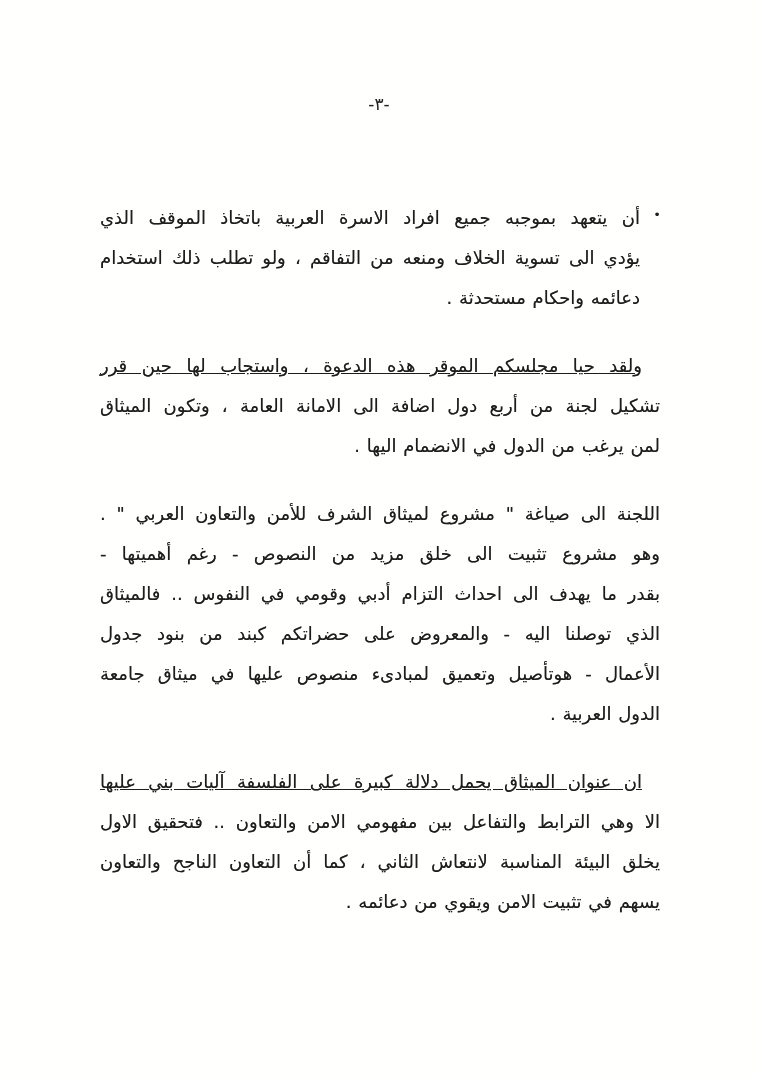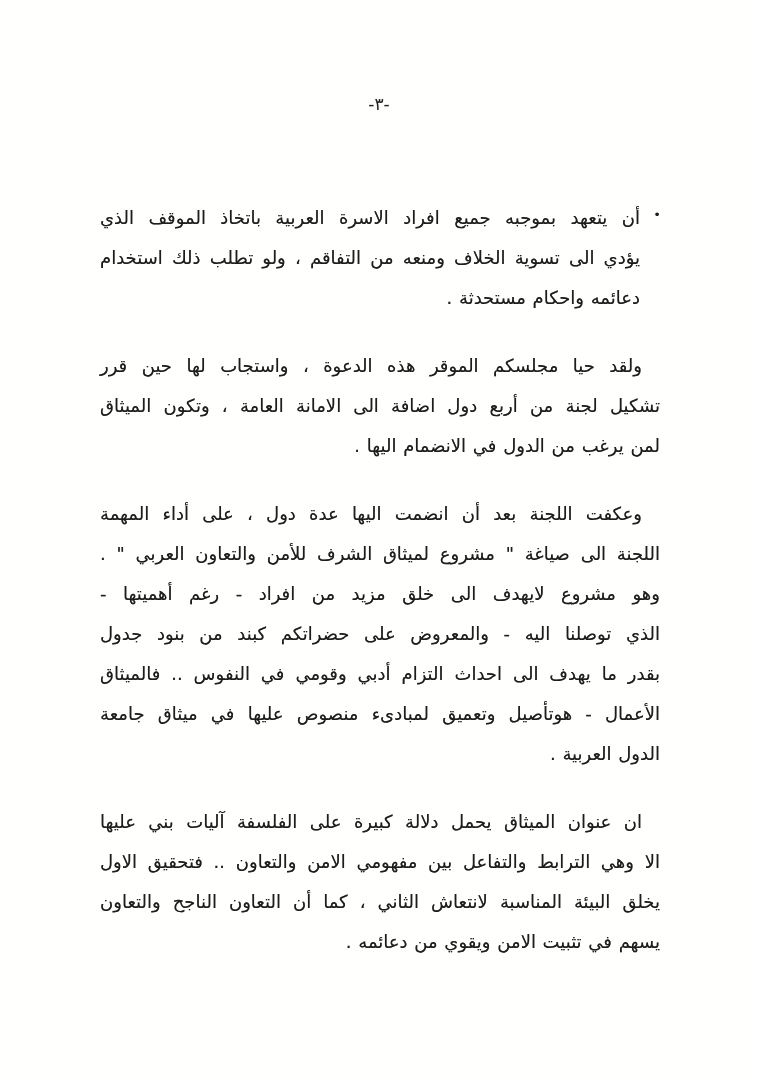--- a/index.html
+++ b/index.html
@@ -41,20 +41,21 @@
     text-align-last: justify;
     word-spacing: 1px;
     color: #1d1d1d;
     text-shadow: 0 0 0.5px rgba(20,20,20,0.55);
   }
   .line.short {
     text-align-last: right;
   }
   .line.indent {
     text-indent: 18px;
+    text-decoration: underline;
   }
   .bulleted {
     position: relative;
     margin-left: 0;
     margin-right: 20px; 
   }
   .bullet {
     position: absolute;
     top: 9px;
     right: -21px;
@@ -78,25 +79,24 @@
       <div class="line short">دعائمه واحكام مستحدثة .</div>
     </div>
 
     <div class="para">
       <div class="line indent">ولقد حيا مجلسكم الموقر  هذه الدعوة ، واستجاب لها حين قرر</div>
       <div class="line">تشكيل لجنة من أربع دول اضافة  الى الامانة العامة ، وتكون الميثاق</div>
       <div class="line short">لمن يرغب من الدول في الانضمام اليها .</div>
     </div>
 
     <div class="para">
-      <div class="line indent">وعكفت اللجنة بعد أن انضمت اليها عدة دول ، على أداء المهمة</div>
       <div class="line">اللجنة الى صياغة " مشروع لميثاق الشرف للأمن والتعاون العربي " .</div>
-      <div class="line">وهو مشروع لايهدف الى خلق مزيد  من افراد - رغم أهميتها -</div>
+      <div class="line">وهو مشروع تثبيت الى خلق مزيد  من النصوص - رغم أهميتها -</div>
+      <div class="line">بقدر ما يهدف الى احداث التزام أدبي وقومي في النفوس .. فالميثاق</div>
       <div class="line">الذي توصلنا اليه - والمعروض على حضراتكم كبند من بنود جدول</div>
-      <div class="line">بقدر ما يهدف الى احداث التزام أدبي وقومي في النفوس .. فالميثاق</div>
       <div class="line">الأعمال -  هوتأصيل وتعميق لمبادىء منصوص عليها في ميثاق جامعة</div>
       <div class="line short">الدول العربية .</div>
     </div>
 
     <div class="para">
       <div class="line indent">ان عنوان الميثاق  يحمل دلالة كبيرة على الفلسفة آليات بني عليها</div>
       <div class="line">الا وهي الترابط والتفاعل بين مفهومي الامن والتعاون .. فتحقيق الاول</div>
       <div class="line">يخلق البيئة المناسبة لانتعاش الثاني ، كما أن التعاون الناجح والتعاون</div>
       <div class="line short">يسهم في تثبيت الامن ويقوي من دعائمه .</div>
     </div>

